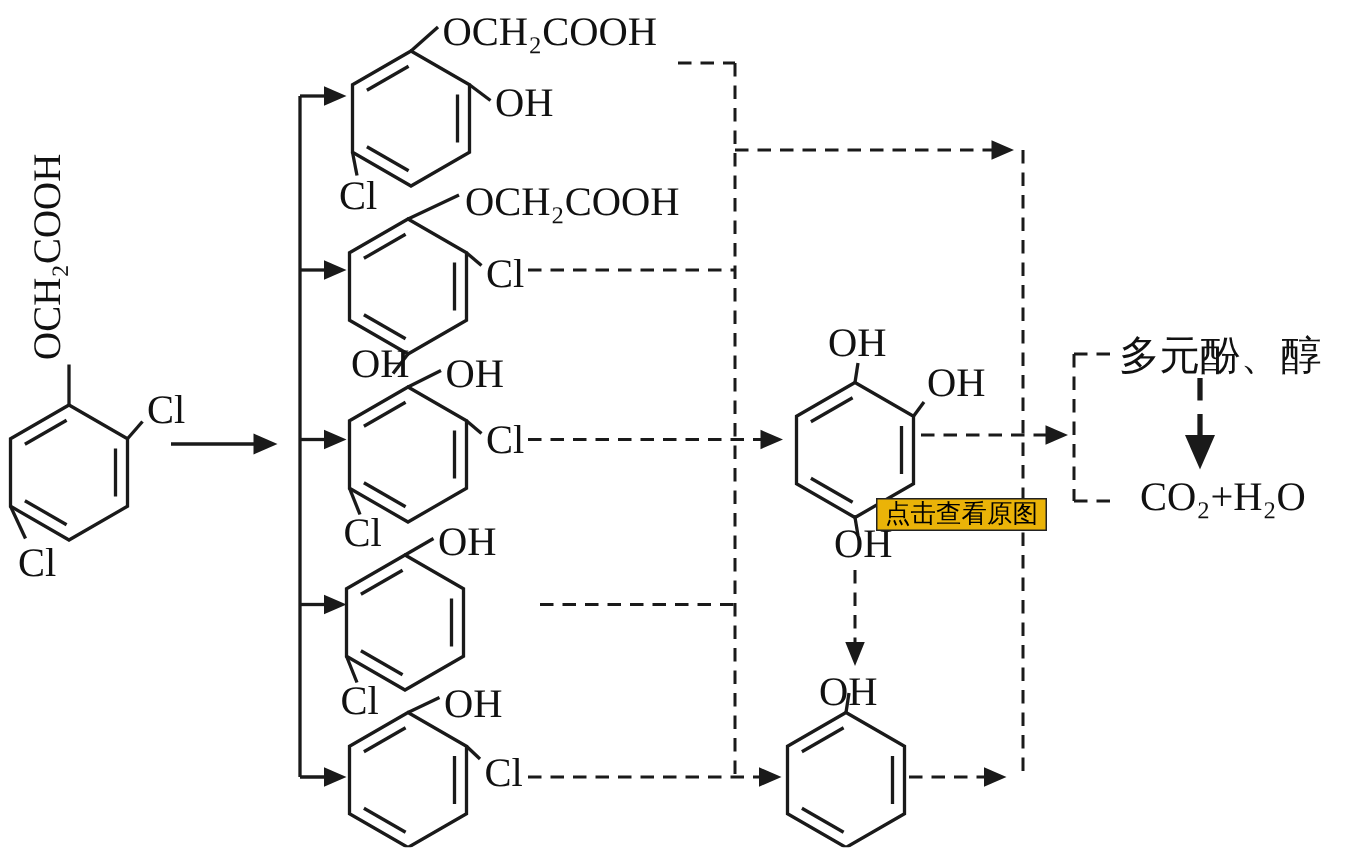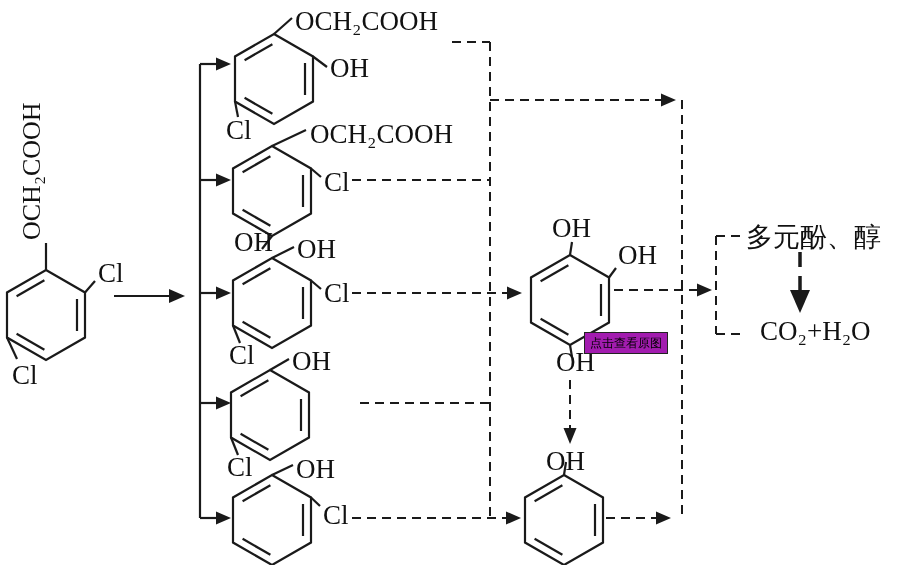--- a/index.html
+++ b/index.html
@@ -15,22 +15,22 @@
   .sub{font-size:27px;}
   .chain{font-size:27px;}
   .vert{font-size:26px;}
   .prod{font-size:27px;}
   .solid-line{stroke:#1a1a1a;stroke-width:2.2;fill:none;}
   .dash-line{stroke:#1a1a1a;stroke-width:2;fill:none;stroke-dasharray:9 6;}
   .thick-dash{stroke:#1a1a1a;stroke-width:3.5;fill:none;stroke-dasharray:15 9;}
   .head{fill:#1a1a1a;stroke:none;}
   .tooltip{
     position:absolute;left:584px;top:332px;
-    border:1px solid #222;background:#a21caf;color:#000;
-    font-size:12px;line-height:14px;padding:3px 5px;
+    border:1px solid #222;background:#eab308;color:#000;
+    font-size:17px;line-height:14px;padding:3px 5px;
     font-family:"Liberation Sans","DejaVu Sans",sans-serif;
     white-space:nowrap;cursor:pointer;
   }
 </style>
 </head>
 <body>
 
 <div class="canvas">
 
 <svg width="902" height="565" viewBox="0 0 902 565">

